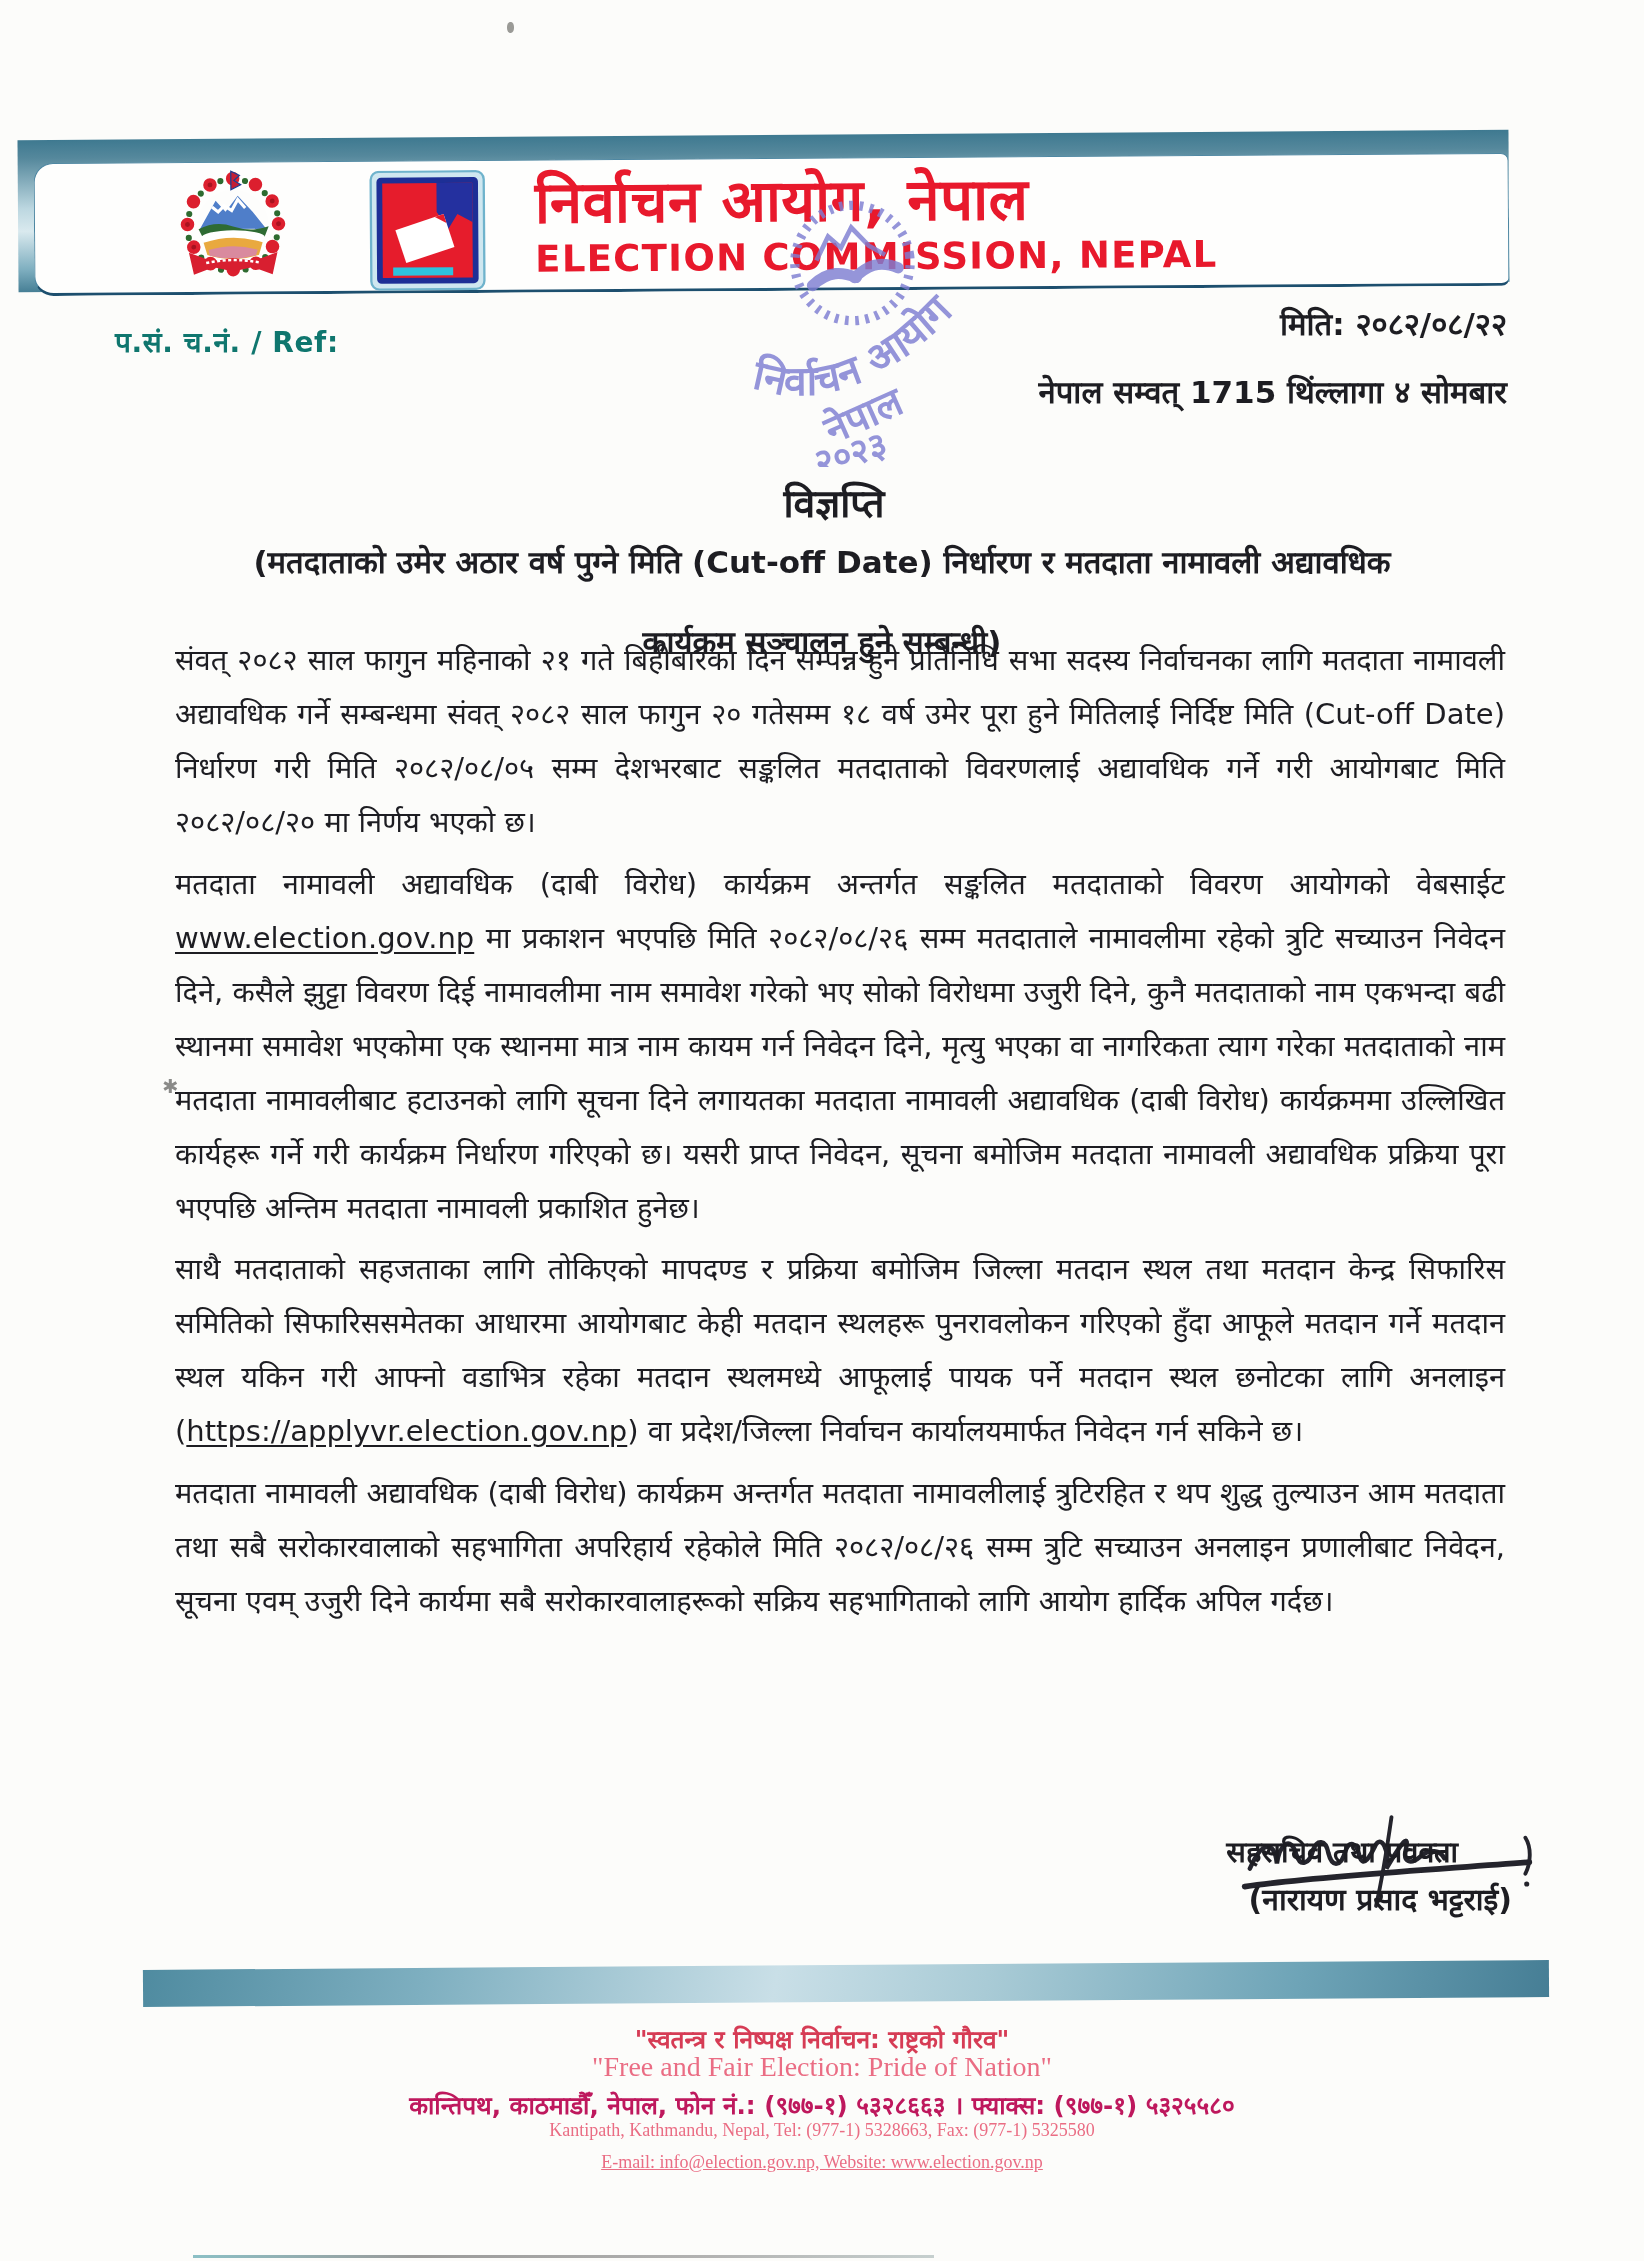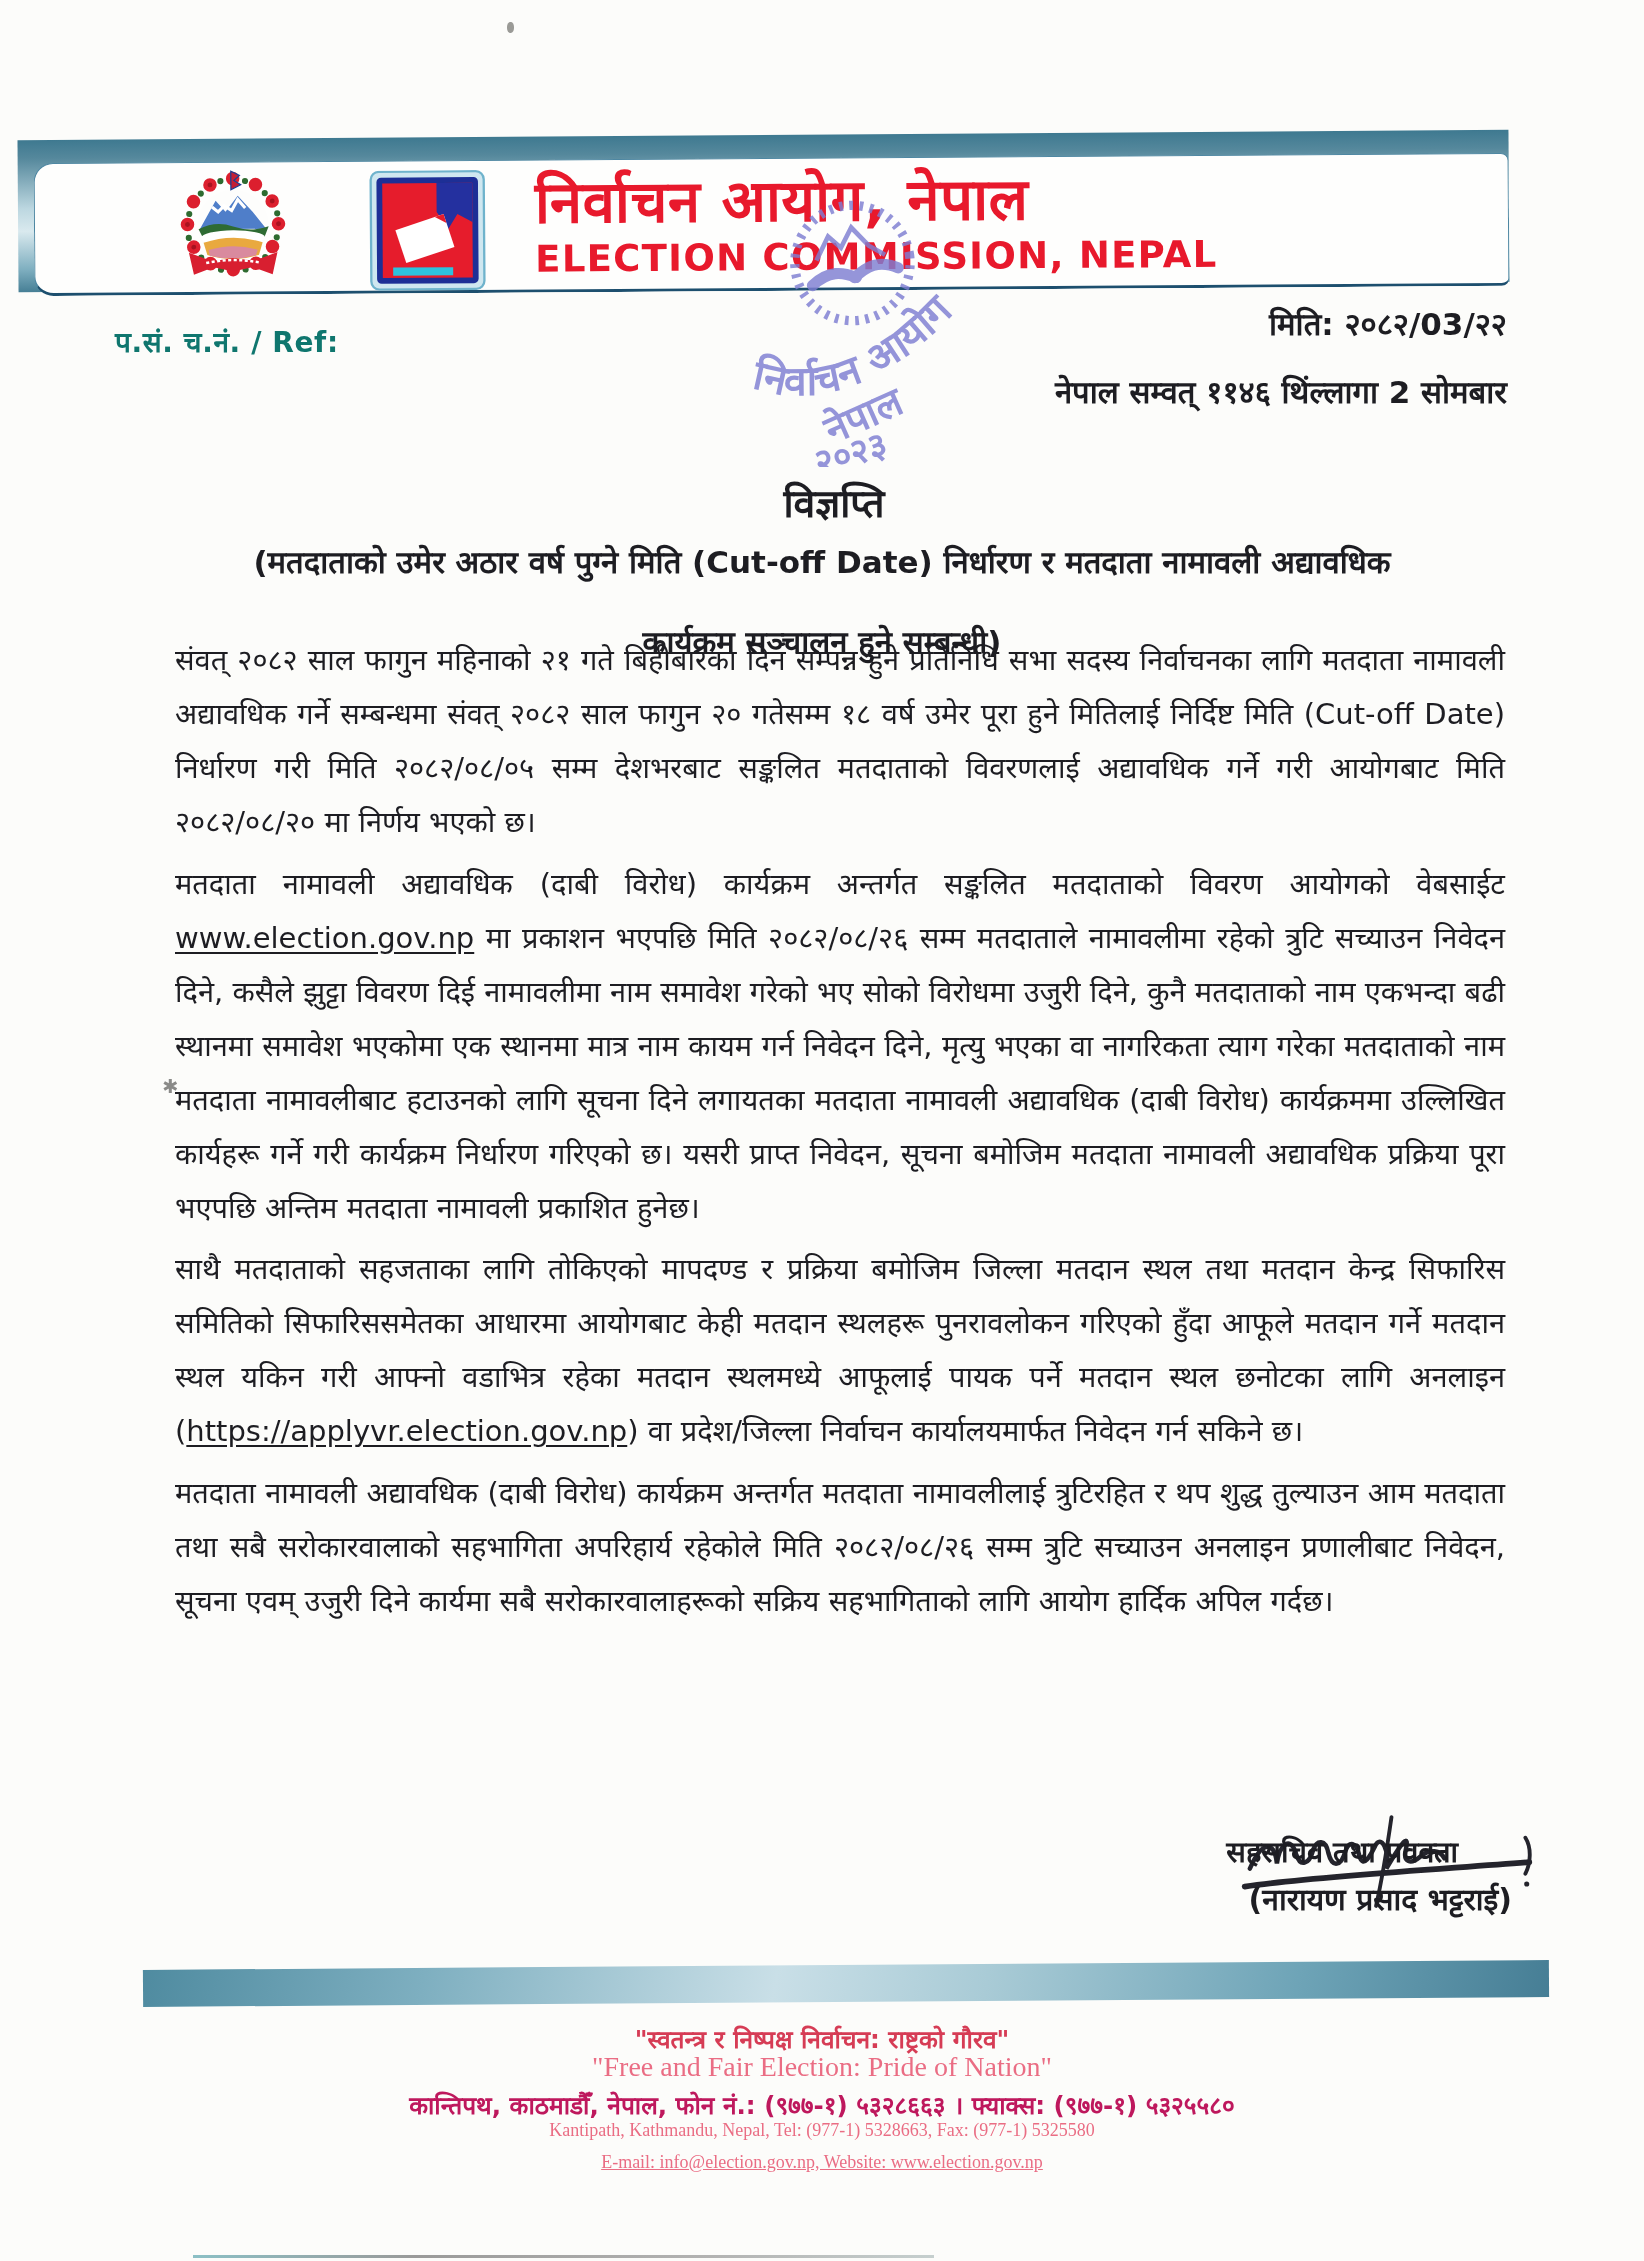--- a/index.html
+++ b/index.html
@@ -184,22 +184,22 @@
       <rect x="20" y="84" width="52" height="7" fill="#2ec2de"></rect>
     </svg>
 
     <div class="org-np">निर्वाचन आयोग, नेपाल</div>
     <div class="org-en">ELECTION COMMISSION, NEPAL</div>
   </div>
 
   <div class="refline">प.सं. च.नं. / Ref:</div>
 
   <div class="dateblock">
-    <div class="date1">मिति: २०८२/03/२२</div>
-    <div class="date2">नेपाल सम्वत् ११४६ थिंल्लागा 2 सोमबार</div>
+    <div class="date1">मिति: २०८२/०८/२२</div>
+    <div class="date2">नेपाल सम्वत् 1715 थिंल्लागा ४ सोमबार</div>
   </div>
 
   <svg class="stamp" viewBox="0 0 300 300">
     <g transform="rotate(-8 150 150)" stroke="#7e7ed2" fill="none">
       <circle cx="150" cy="80" r="62" stroke-width="10" stroke-dasharray="4 7"></circle>
       <polyline points="112,72 128,48 140,62 154,42 170,64 186,76" stroke-width="5"></polyline>
       <path d="M104,98 C124,84 138,88 152,96" stroke-width="12" stroke-linecap="round"></path>
       <path d="M198,92 C178,80 164,86 150,96" stroke-width="12" stroke-linecap="round"></path>
     </g>
     <path id="arcp" d="M 26 212 Q 150 258 276 104" fill="none"></path>

